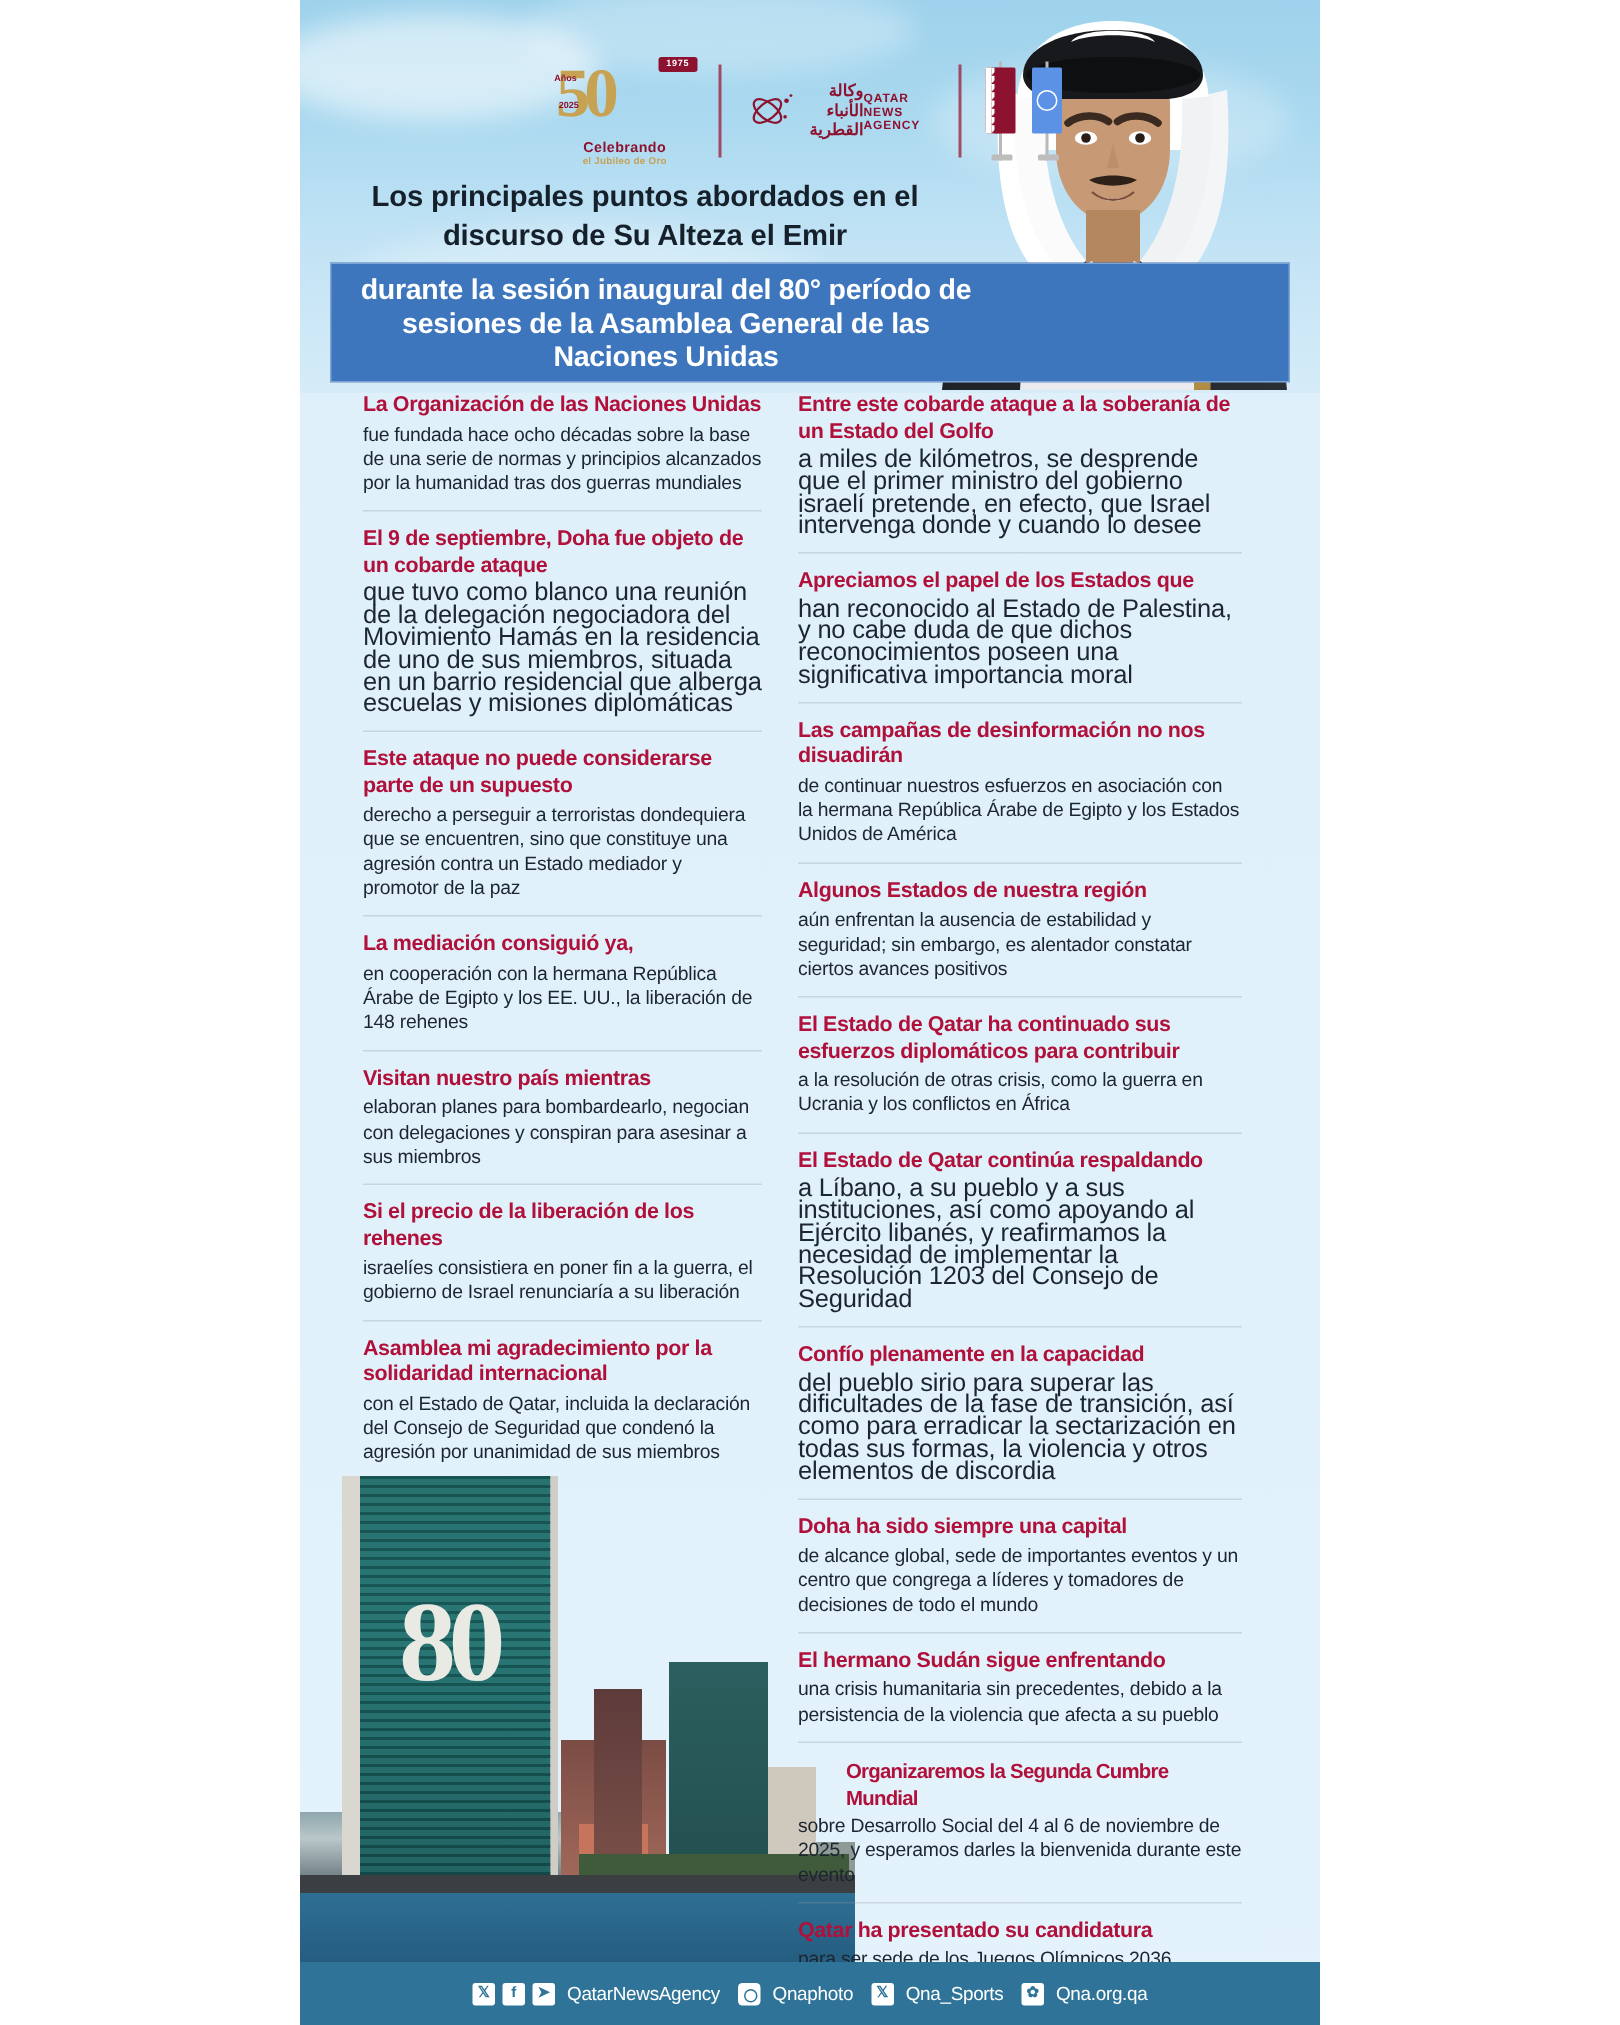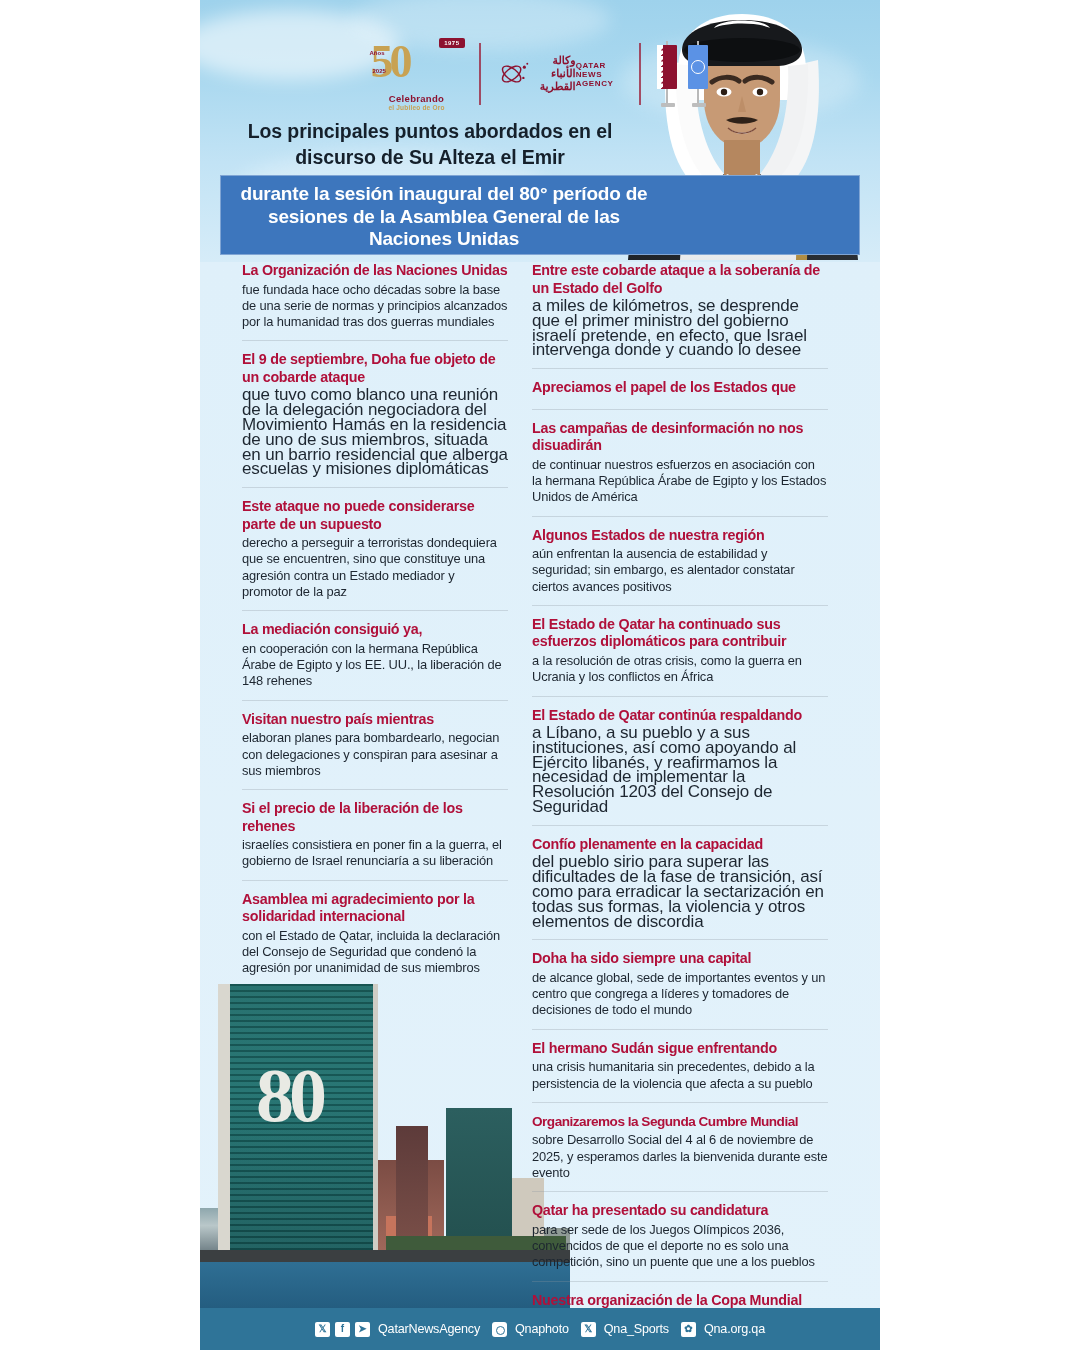--- a/index.html
+++ b/index.html
@@ -124,32 +124,32 @@
   .item { padding-bottom:5px; }
   .item + .item { border-top:1px solid rgba(140,150,160,.30); padding-top:10px; margin-top:5px;}
   .hd {
     color:#b0103a; font-weight:bold; font-size:14.3px; line-height:17.5px;
     letter-spacing:-.25px; margin-bottom:2px;
   }
   .bd {
     color:#1d2630; font-size:12.9px; line-height:16.3px; letter-spacing:-.15px;
   }
   .bd.tight { line-height:14.8px; font-size:17px; }
-  .hd.tight { font-size:13.6px; letter-spacing:-.5px; }
+  .hd.tight { font-size:13.6px; letter-spacing:-.5px;margin-left:32px; }
 
   
   .photo {
     position:absolute; left:0; bottom:42px; width:370px; height:345px; z-index:2;
     overflow:hidden;
   }
   .water { position:absolute; left:0; bottom:0; width:370px; height:46px;
     background:linear-gradient(180deg,#2f6f94,#245d80); }
   .quay { position:absolute; left:0; bottom:44px; width:370px; height:14px; background:#3b3f41;}
   .un-tower {
-    position:absolute; left:18px; bottom:56px; width:160px; height:268px;
+    position:absolute; left:28px; bottom:56px; width:144px; height:268px;
     background:linear-gradient(180deg,#1e6b68 0%, #1d6f6d 40%, #175b5b 100%);
     border-left:12px solid #d9d7cf; border-right:5px solid #cfcdc5;
   }
   .un-tower .slats {
     position:absolute; inset:0;
     background: repeating-linear-gradient(180deg, rgba(0,0,0,.22) 0 2px, rgba(255,255,255,.05) 2px 6px);
   }
   .un-80 {
     position:absolute; left:26px; top:72px; width:110px; height:78px;
     color:#e9eae4; font-family:"Liberation Serif",serif; font-size:76px;
@@ -379,20 +379,21 @@
           </div>
       </div>
 
       <div class="col col-right">
         <div class="item">
             <div class="hd">Entre este cobarde ataque a la soberanía de un Estado del Golfo</div>
             <div class="bd tight">a miles de kilómetros, se desprende que el primer ministro del gobierno israelí pretende, en efecto, que Israel intervenga donde y cuando lo desee</div>
           </div>
         <div class="item">
             <div class="hd">Apreciamos el papel de los Estados que</div>
+            <div class="bd tight">han reconocido al Estado de Palestina, y no cabe duda de que dichos reconocimientos poseen una significativa importancia moral</div>
           </div>
         <div class="item">
             <div class="hd">Las campañas de desinformación no nos disuadirán</div>
             <div class="bd">de continuar nuestros esfuerzos en asociación con la hermana República Árabe de Egipto y los Estados Unidos de América</div>
           </div>
         <div class="item">
             <div class="hd">Algunos Estados de nuestra región</div>
             <div class="bd">aún enfrentan la ausencia de estabilidad y seguridad; sin embargo, es alentador constatar ciertos avances positivos</div>
           </div>
         <div class="item">

